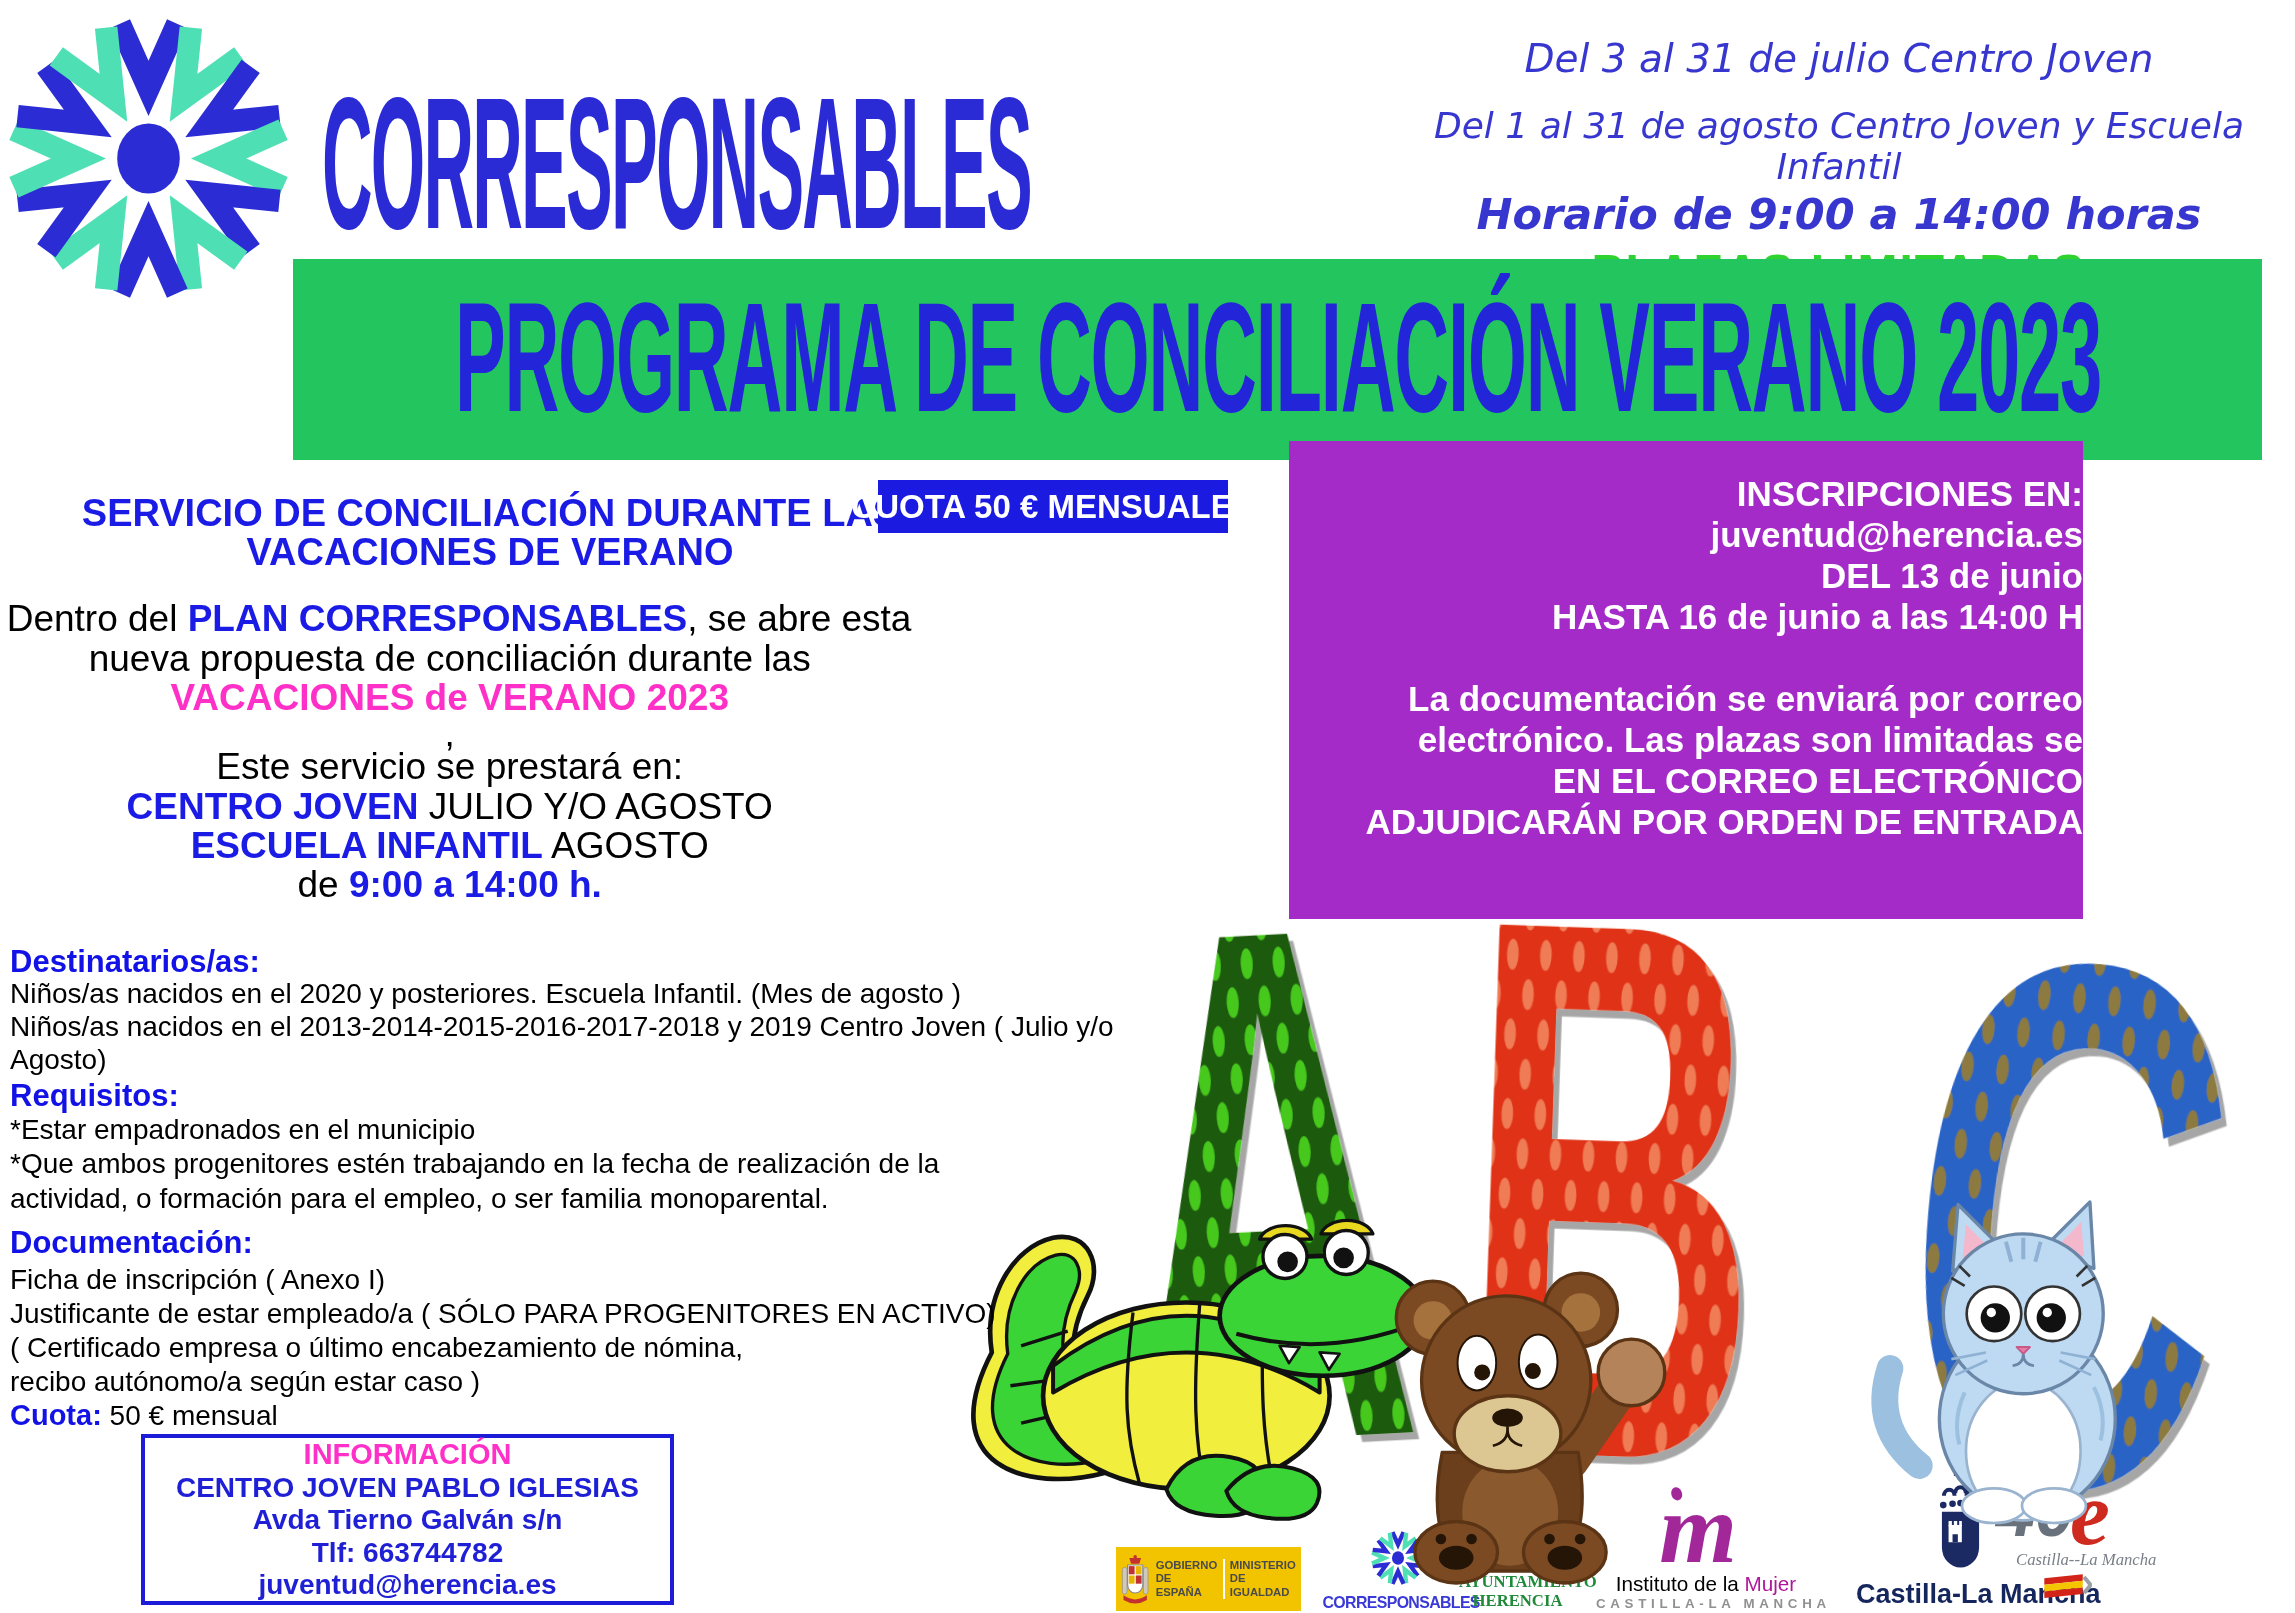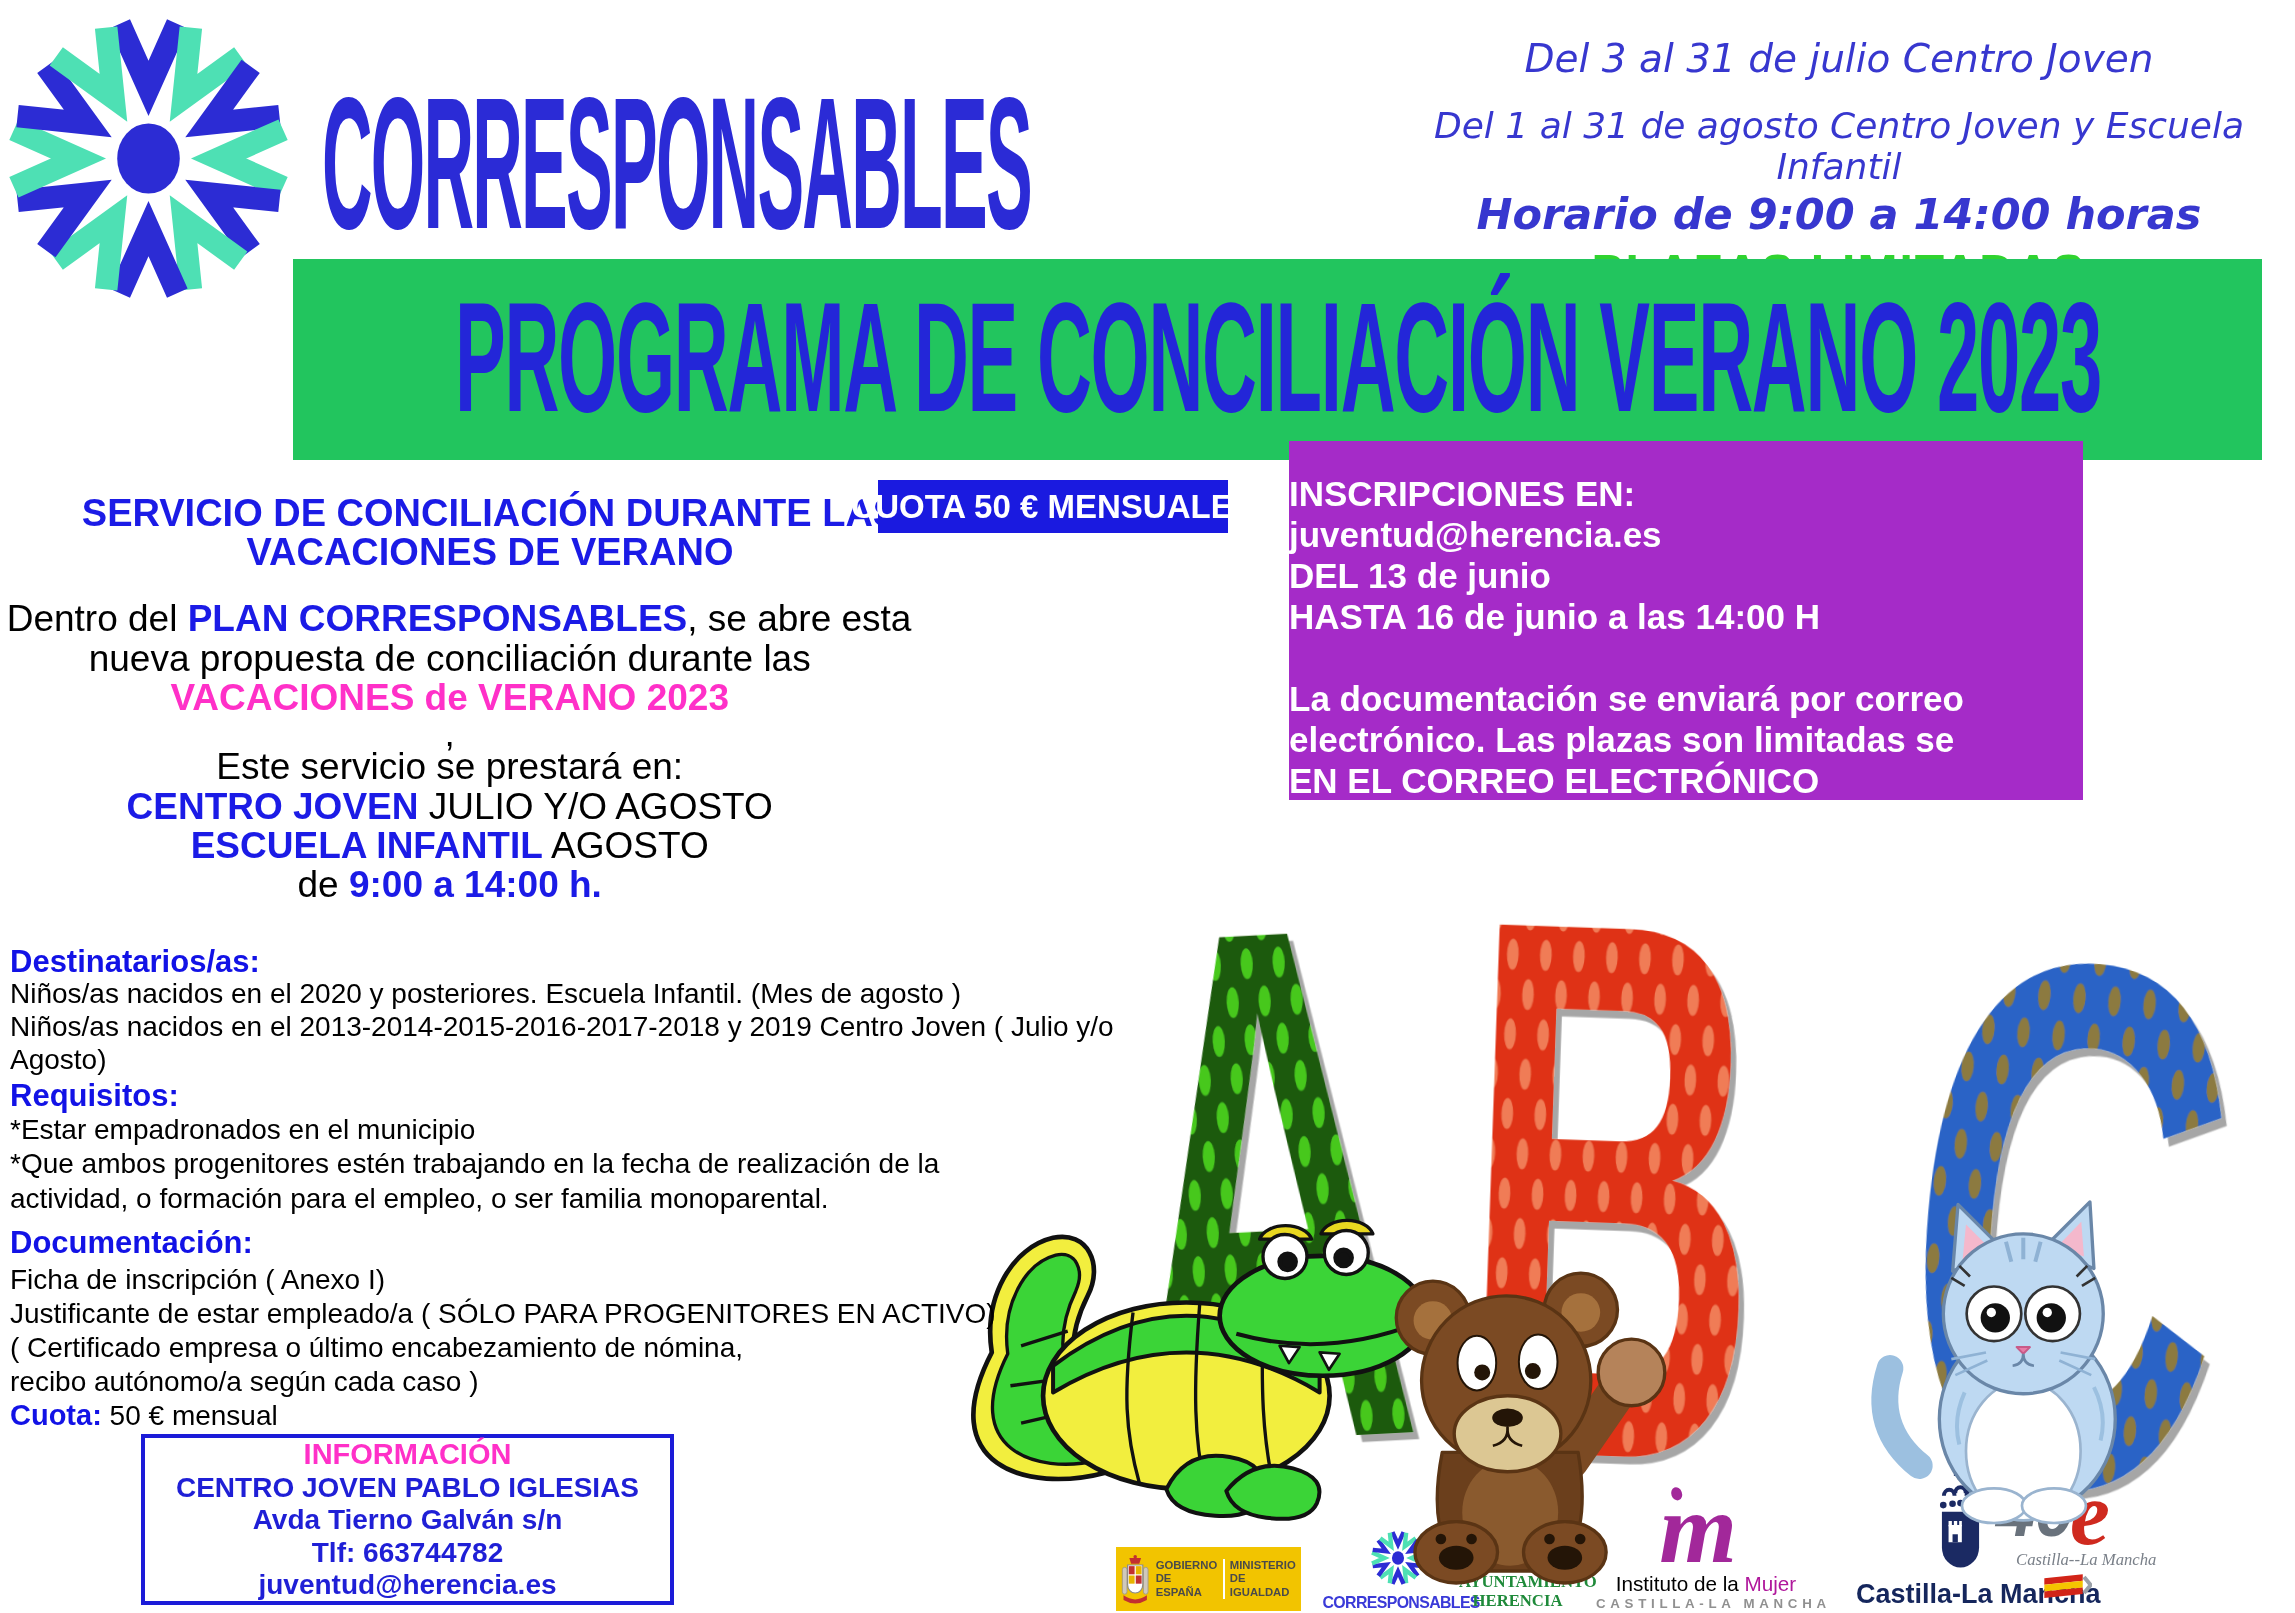--- a/index.html
+++ b/index.html
@@ -31,22 +31,22 @@
   .introline{left:6.7px;width:886px;text-align:center;font-size:37px;color:#000;}
   .blue-b{color:#1b1be6;font-weight:bold;}
   .magenta-b{color:#ff30c8;font-weight:bold;}
 
   
   .cuota-badge{left:878px;top:480px;width:350px;height:53px;background:#1a1ae0;
                display:flex;align-items:center;justify-content:center;
                color:#fff;font-weight:bold;font-size:33px;white-space:nowrap;}
 
   
-  .purple-box{left:1289px;top:441px;width:794px;height:359px;background:#a52bc8;
-              color:#fff;font-weight:bold;text-align:left;font-size:35px;line-height:41px;
+  .purple-box{left:1289px;top:441px;width:794px;height:478px;background:#a52bc8;
+              color:#fff;font-weight:bold;text-align:right;font-size:35px;line-height:41px;
               padding-top:32px;box-sizing:border-box;}
   .purple-gap{height:41px;}
 
   
   .sect{left:10px;width:1133px;font-size:28px;color:#000;line-height:33px;z-index:2;}
   .sect-title{color:#1212e6;font-weight:bold;font-size:31px;}
 
   
   .info-box{left:141px;top:1434px;width:533px;height:171px;border:4px solid #1b1bd8;
             box-sizing:border-box;display:flex;flex-direction:column;justify-content:space-between;
@@ -261,21 +261,21 @@
 
   <div class="abs sect sect-title" style="top:1079px">Requisitos:</div>
   <div class="abs sect" style="top:1113px">*Estar empadronados en el municipio</div>
   <div class="abs sect" style="top:1147px">*Que ambos progenitores estén trabajando en la fecha de realización de la</div>
   <div class="abs sect" style="top:1182px">actividad, o  formación para el empleo, o ser familia monoparental.</div>
 
   <div class="abs sect sect-title" style="top:1226px">Documentación:</div>
   <div class="abs sect" style="top:1263px">Ficha de inscripción ( Anexo I)</div>
   <div class="abs sect" style="top:1297px">Justificante de estar empleado/a ( SÓLO PARA PROGENITORES EN ACTIVO)</div>
   <div class="abs sect" style="top:1331px">( Certificado empresa o  último encabezamiento de nómina,</div>
-  <div class="abs sect" style="top:1365px">recibo autónomo/a según cada caso )</div>
+  <div class="abs sect" style="top:1365px">recibo autónomo/a según estar caso )</div>
   <div class="abs sect" style="top:1399px"><span class="sect-title" style="font-size:29px">Cuota:</span><span> 50 € mensual</span></div>
 
   <div class="abs info-box">
     <div class="info-title">INFORMACIÓN</div>
     <div>CENTRO JOVEN PABLO IGLESIAS</div>
     <div>Avda Tierno Galván s/n</div>
     <div>Tlf: 663744782</div>
     <div>juventud@herencia.es</div>
   </div>
 

